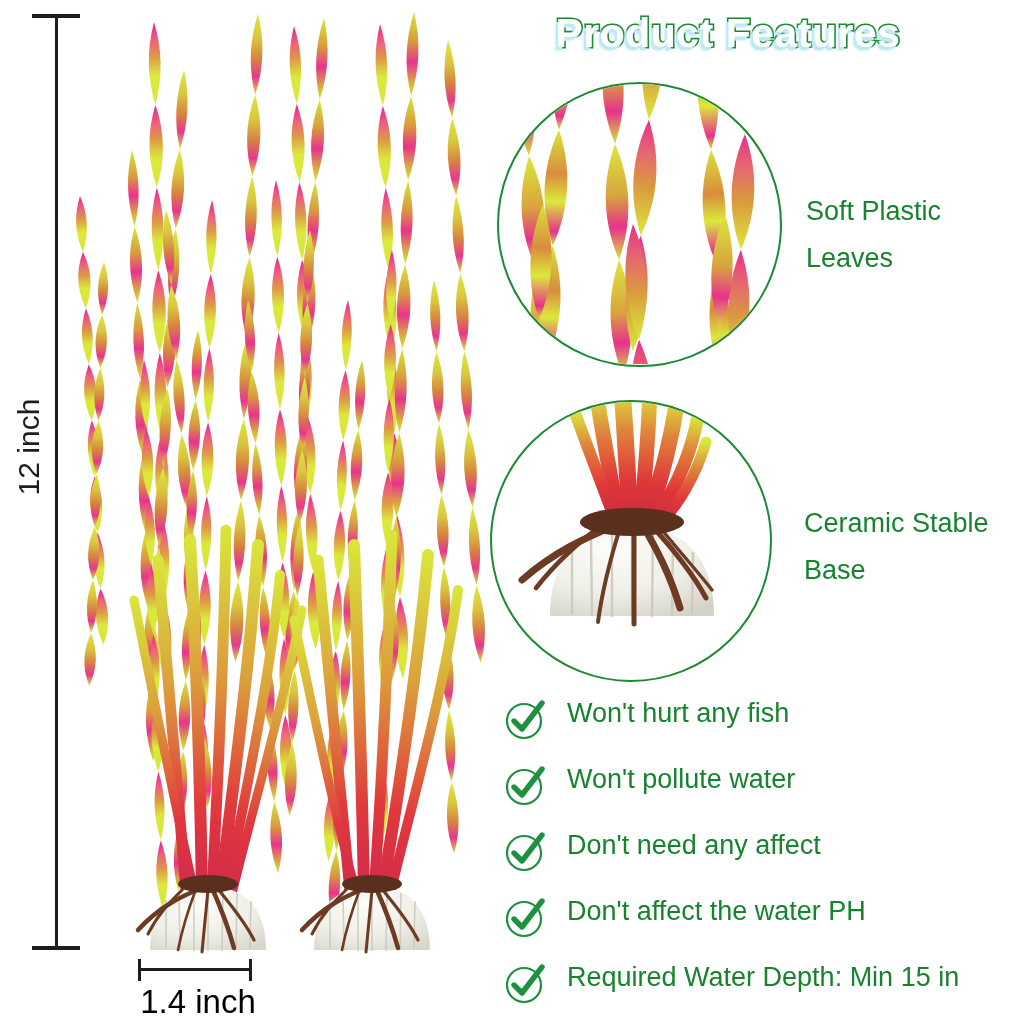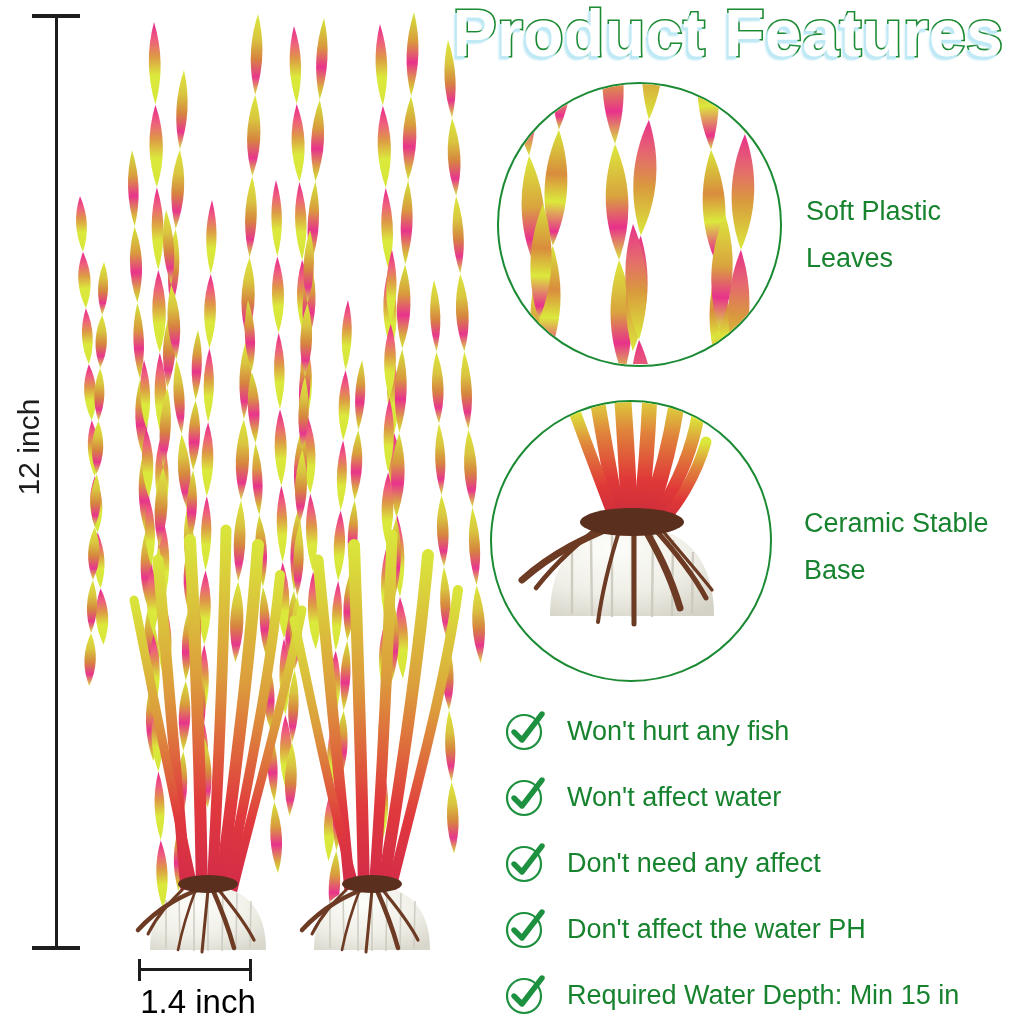--- a/index.html
+++ b/index.html
@@ -19,21 +19,21 @@
 
   
   #title {
     position: absolute;
     left: 432px;
     top: 2px;
     width: 592px;
     height: 62px;
     line-height: 62px;
     text-align: center;
-    font-size: 66px;
+    font-size: 41px;
     font-weight: bold;
     letter-spacing: 0.5px;
     color: #ffffff;
     -webkit-text-stroke: 3.2px #1a8a33;
     paint-order: stroke fill;
     text-shadow:
       -2px 3px 0 #bfe9f5,
       -3px 4px 2px #cfeef8;
     white-space: nowrap;
   }
@@ -137,21 +137,20 @@
   #check-list {
     position: absolute;
     left: 503px;
     top: 698px;
     width: 521px;
   }
   .check-row {
     position: relative;
     height: 66px;
     display: flex;
-    align-items: center;
   }
   .check-icon {
     width: 44px;
     height: 44px;
     flex: 0 0 44px;
     margin-right: 20px;
   }
   .check-icon svg { display: block; width: 44px; height: 44px; overflow: visible; }
   .check-text {
     font-size: 27px;
@@ -427,21 +426,21 @@
     <span class="check-text">Won't hurt any fish</span>
   </div>
 
   <div class="check-row">
     <span class="check-icon">
       <svg viewBox="0 0 44 44" xmlns="http://www.w3.org/2000/svg">
         <circle cx="21" cy="23" r="17" fill="none" stroke="#1e9140" stroke-width="2.2"></circle>
         <path d="M11,23 L19,31 L39,5" fill="none" stroke="#1e9140" stroke-width="5.4" stroke-linecap="round" stroke-linejoin="round"></path>
       </svg>
     </span>
-    <span class="check-text">Won't affect water</span>
+    <span class="check-text">Won't pollute water</span>
   </div>
 
   <div class="check-row">
     <span class="check-icon">
       <svg viewBox="0 0 44 44" xmlns="http://www.w3.org/2000/svg">
         <circle cx="21" cy="23" r="17" fill="none" stroke="#1e9140" stroke-width="2.2"></circle>
         <path d="M11,23 L19,31 L39,5" fill="none" stroke="#1e9140" stroke-width="5.4" stroke-linecap="round" stroke-linejoin="round"></path>
       </svg>
     </span>
     <span class="check-text">Don't need any affect</span>

